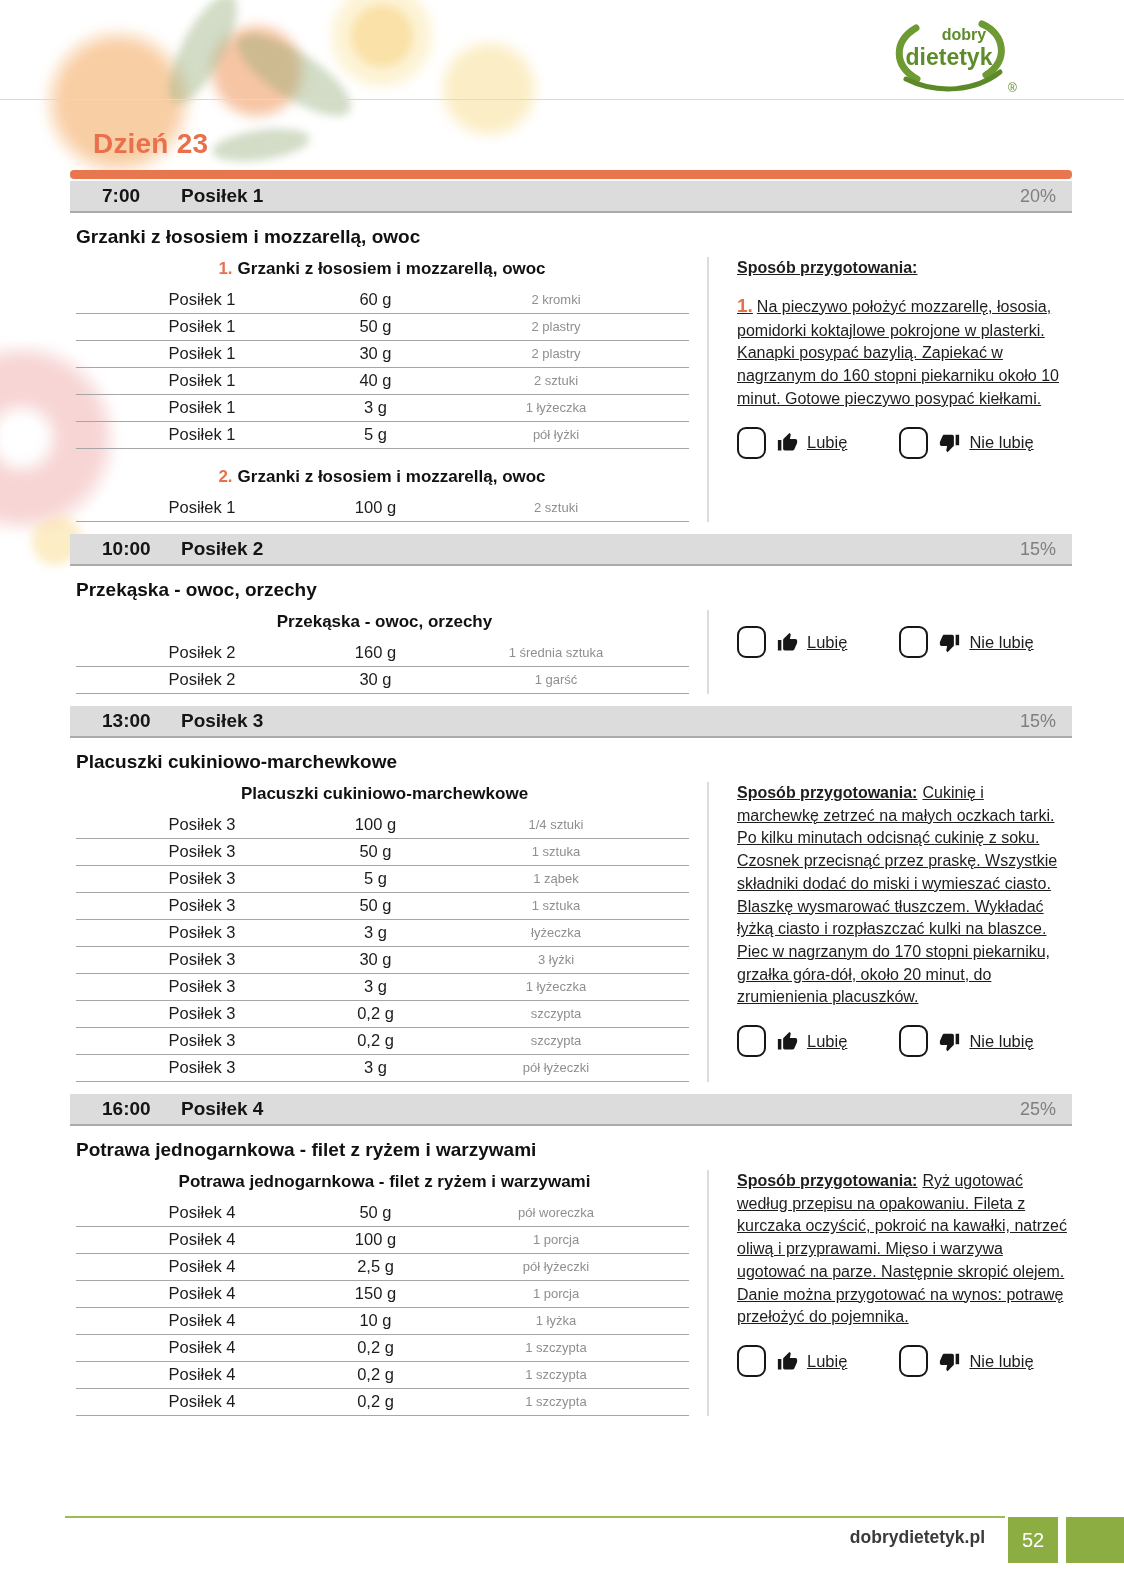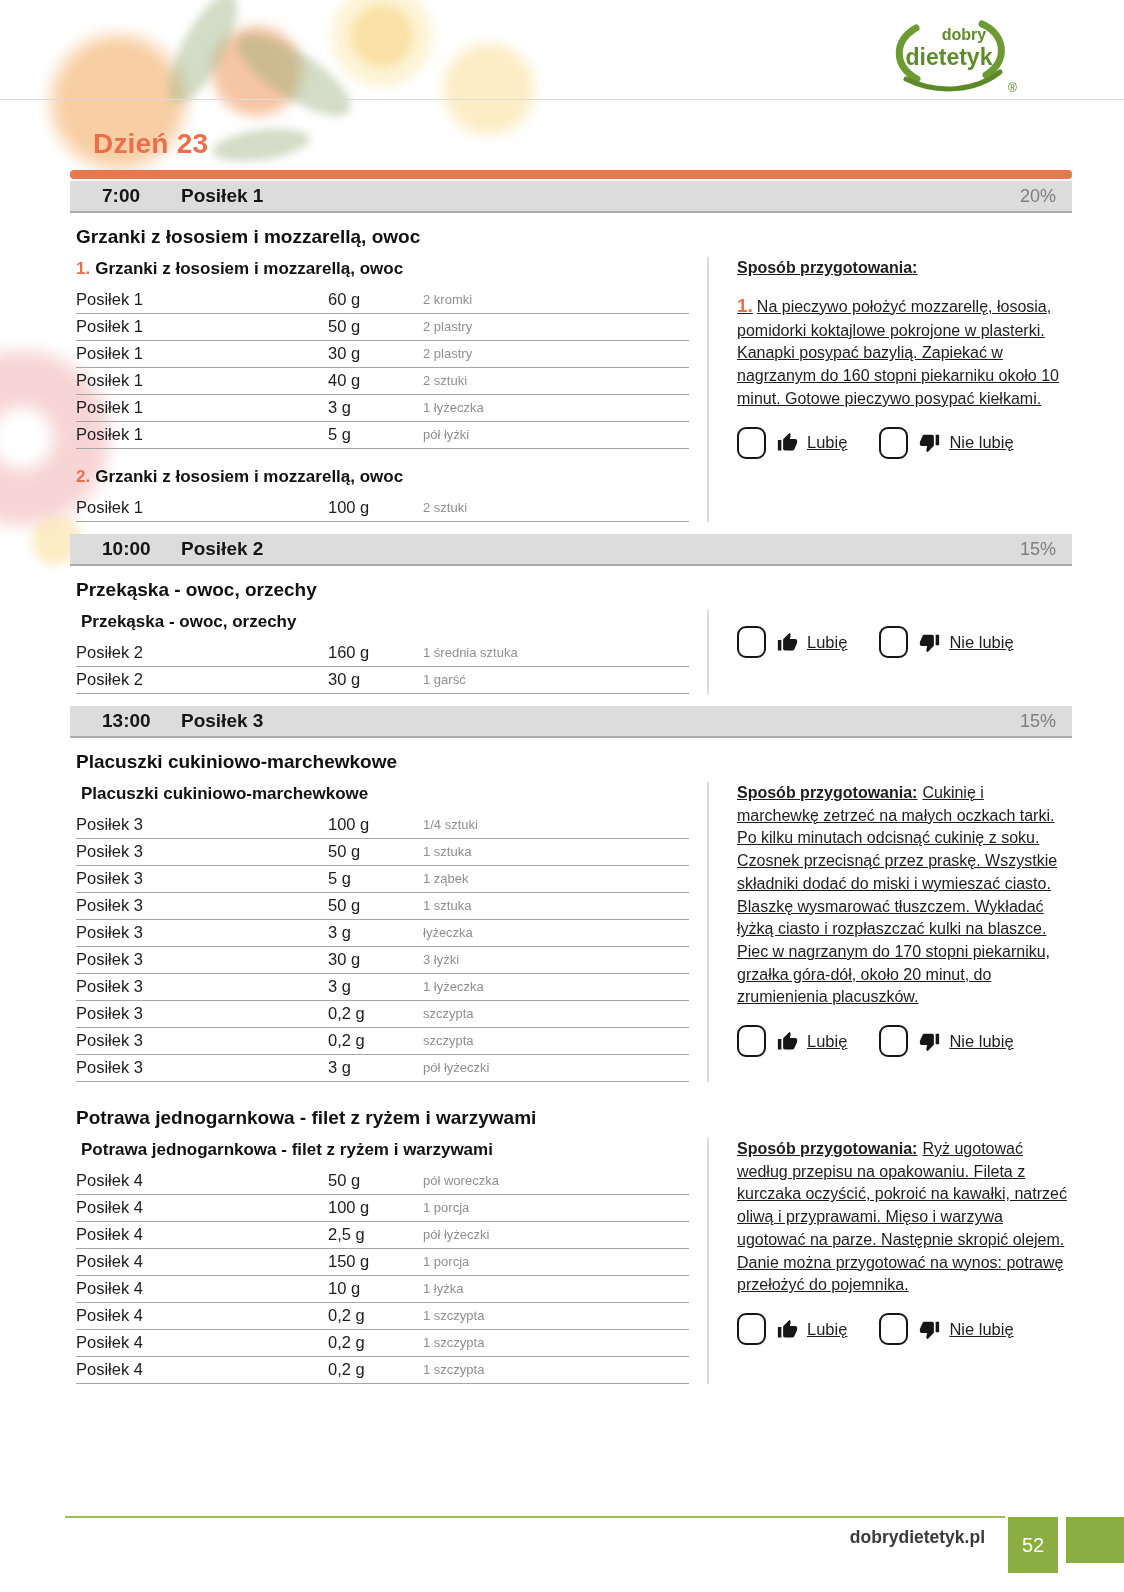--- a/index.html
+++ b/index.html
@@ -36,44 +36,44 @@
     background:#e8764f;border-radius:4px;z-index:2;}
   
   .content{position:absolute;left:70px;top:181px;width:1002px;z-index:2;}
   .meal-bar{height:30px;background:#dcdcdc;border-bottom:2px solid #ababab;
     display:flex;align-items:center;font-size:19px;font-weight:bold;color:#151515;}
   .meal-time{flex:none;width:79px;padding-left:32px;}
   .meal-name{flex:1;}
   .meal-percent{flex:none;font-weight:normal;color:#7f7f7f;font-size:18px;padding-right:16px;}
   .meal-title{font-size:19px;font-weight:bold;margin:13px 0 0 6px;color:#111;}
   .meal-cols{display:flex;margin-top:9px;padding-bottom:12px;}
-  .col-left{flex:none;width:618px;}
+  .col-left{flex:none;width:618px;text-align:center;}
   .col-right{flex:none;width:333px;margin-left:19px;border-left:2px solid #dcdcdc;padding-left:28px;text-decoration:underline;}
   .group + .group{margin-top:18px;}
   .group-heading{font-size:17px;font-weight:bold;margin:2px 0 8px 6px;color:#111;}
   .group-num{color:#e8714c;margin-right:5px;}
   table.ing{width:613px;border-collapse:collapse;margin-left:6px;}
   table.ing td{border-bottom:1px solid #a6a6a6;padding:3px 0 4px;vertical-align:middle;line-height:19px;}
   td.c-name{width:252px;font-size:16.5px;padding-right:8px;color:#1c1c1c;}
   td.c-amt{width:95px;font-size:16.5px;color:#1c1c1c;}
   td.c-por{font-size:13px;color:#8f8f8f;}
   .prep-head{margin:0;font-size:16px;line-height:1.42;color:#1d1d1d;}
   .prep-label{font-weight:bold;}
   .prep-inline{margin-left:5px;}
   .prep-step{margin:13px 0 0;font-size:16px;line-height:1.42;color:#1d1d1d;}
   .step-num{color:#e8714c;font-weight:bold;font-size:19px;margin-right:4px;}
-  .likes{display:flex;align-items:center;gap:32px;margin-top:16px;}
+  .likes{display:flex;align-items:center;gap:52px;margin-top:16px;}
   .like-group{display:flex;align-items:center;cursor:pointer;}
   .cb{display:inline-block;width:25px;height:28px;border:2.5px solid #161616;border-radius:9px;background:#fff;}
   .thumb{width:21px;height:21px;fill:#161616;margin:0 9px 0 11px;}
   .like-label{font-size:16.5px;color:#1d1d1d;}
   
   .footer-line{position:absolute;left:65px;top:1516px;width:940px;height:2px;background:#9cbe4e;z-index:2;}
   .footer-site{position:absolute;right:139px;top:1527px;font-size:17.5px;font-weight:bold;color:#3a3a3a;z-index:2;}
-  .page-square{position:absolute;left:1008px;top:1517px;width:50px;height:56px;background:#8cad42;
+  .page-square{position:absolute;left:1008px;top:1517px;width:50px;height:46px;background:#8cad42;
     color:#fff;font-size:20px;display:flex;align-items:center;justify-content:center;z-index:2;}
   .edge-square{position:absolute;left:1066px;top:1517px;width:58px;height:46px;background:#8cad42;z-index:2;}
   .logo-txt{fill:#5d8c2a;font-family:"Liberation Sans",sans-serif;}
 </style>
 </head>
 <body>
 
 <div class="bg">
   <div class="blob f-orange-left"></div>
   <div class="blob f-mandarin"></div>
@@ -355,20 +355,25 @@
                   <path d="M15 3H6c-.83 0-1.54.5-1.84 1.22l-3.02 7.05c-.09.23-.14.47-.14.73v2c0 1.1.9 2 2 2h6.31l-.95 4.57-.03.32c0 .41.17.79.44 1.06L9.83 23l6.59-6.59c.36-.36.58-.86.58-1.41V5c0-1.1-.9-2-2-2zm4 0v12h4V3h-4z"></path>
                 </svg>
               <span class="like-label">Nie lubię</span>
             </span>
           </div>
         </div>
       </div>
     </section>
 
     <section class="meal">
+      <div class="meal-bar">
+        <span class="meal-time">16:00</span>
+        <span class="meal-name">Posiłek 4</span>
+        <span class="meal-percent">25%</span>
+      </div>
       <h2 class="meal-title">Potrawa jednogarnkowa - filet z ryżem i warzywami</h2>
       <div class="meal-cols">
         <div class="col-left">
           <div>
             <div class="group">
               <div class="group-heading">
                 <span class="group-num"></span><span>Potrawa jednogarnkowa - filet z ryżem i warzywami</span>
               </div>
               <table class="ing">
                 <tbody>

